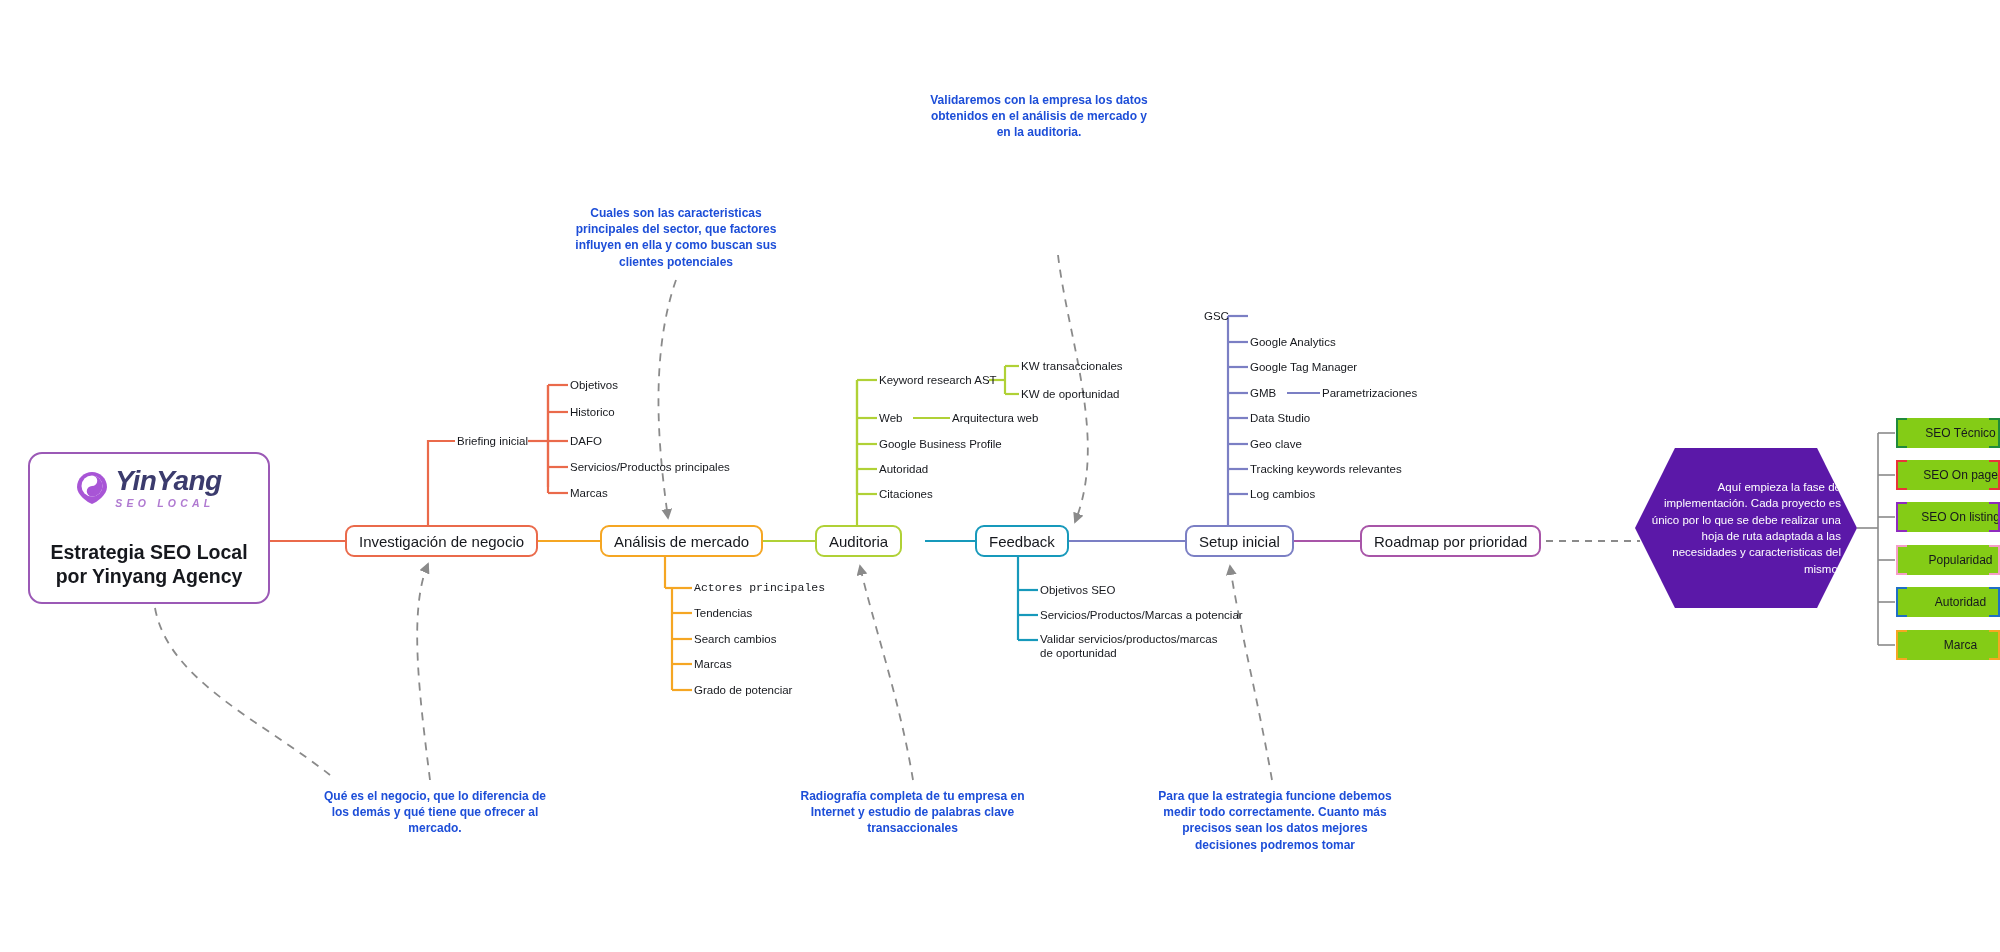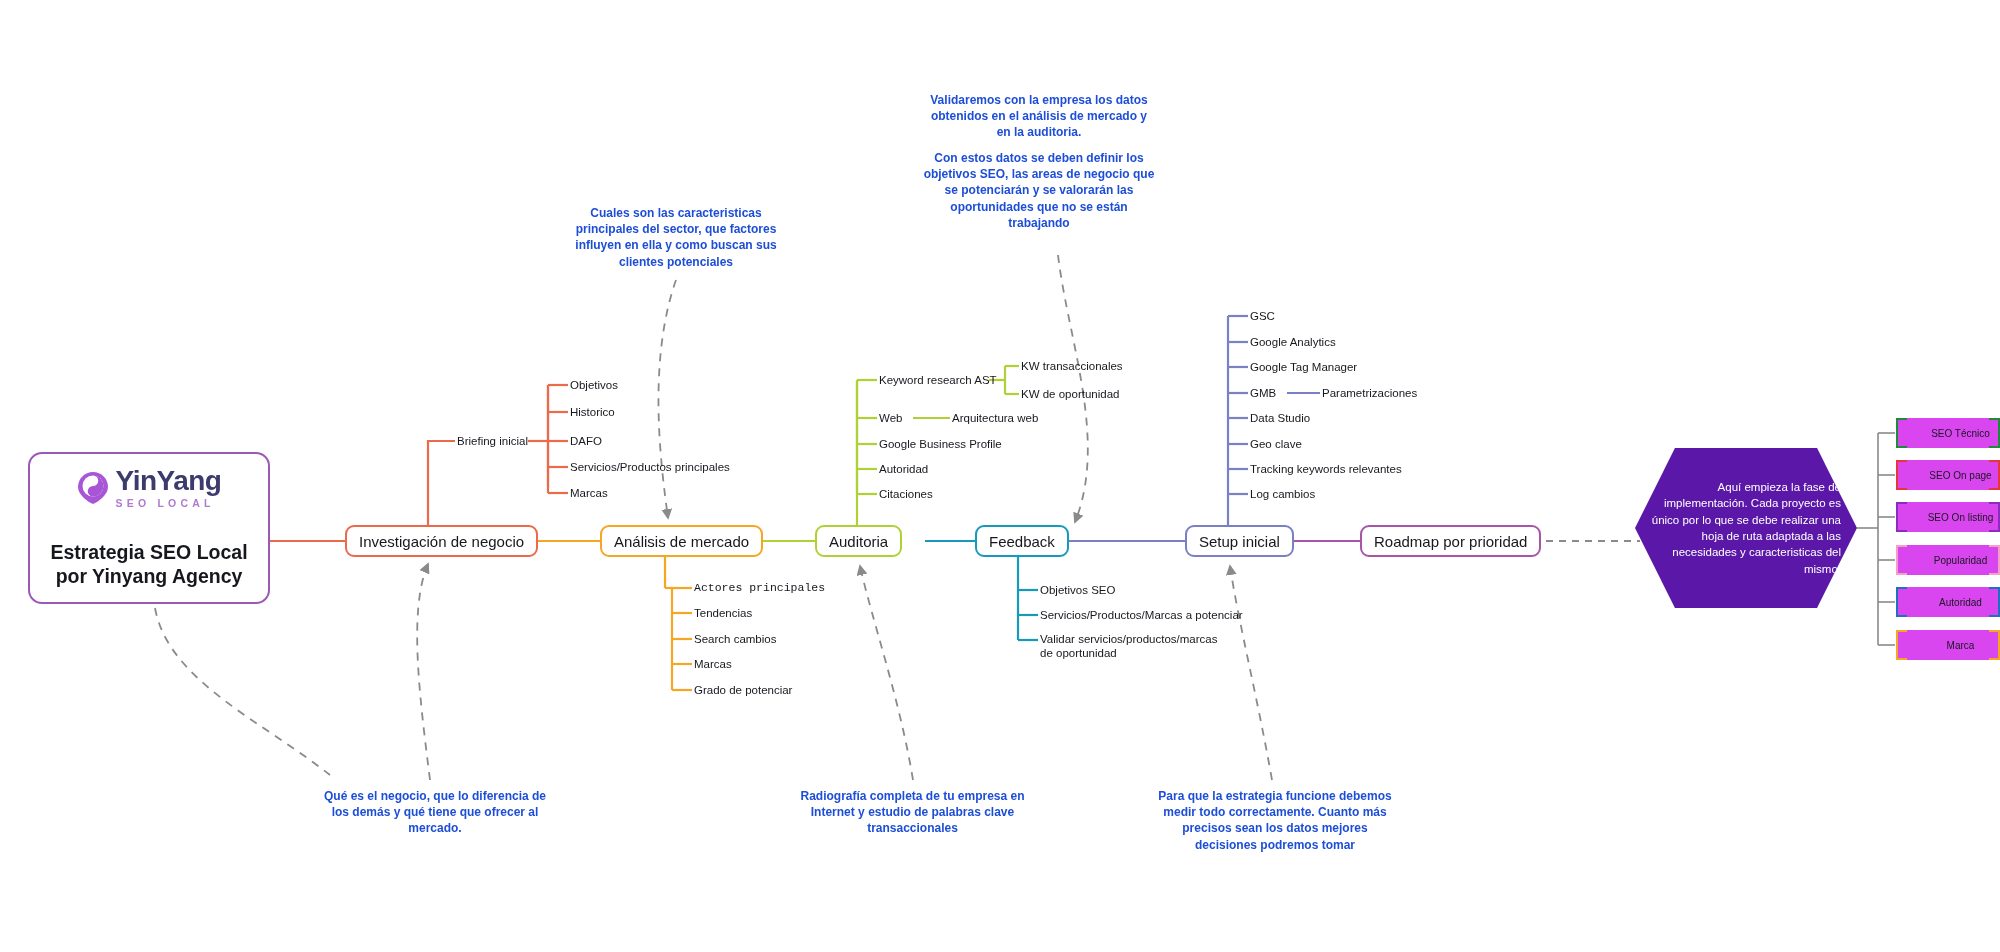--- a/index.html
+++ b/index.html
@@ -34,20 +34,21 @@
     flex-direction: column;
     align-items: center;
     justify-content: center;
     z-index: 5;
   }
   .logo-row {
     display: flex;
     align-items: center;
     gap: 7px;
     margin-bottom: 19px;
+    font-style: italic;
   }
   .logo-mark { width: 32px; height: 34px; }
   .logo-text { display: flex; flex-direction: column; line-height: 1; }
   .logo-word {
     font-size: 28px;
     font-weight: bold;
     color: #3b3b6d;
     letter-spacing: -0.5px;
   }
   .logo-word .yang { color: #3b3b6d; }
@@ -129,23 +130,23 @@
   }
 
   
   .chip {
     position: absolute;
     height: 30px;
     width: 104px;
     display: flex;
     align-items: center;
     justify-content: center;
-    font-size: 10px;
+    font-size: 12px;
     color: #16181d;
-    background: #d946ef;
+    background: #84cc16;
     z-index: 5;
     padding-left: 25px;
   }
   .chip::before, .chip::after {
     content: "";
     position: absolute;
     top: 0; bottom: 0;
     width: 9px;
     border-style: solid;
     border-width: 2px;
@@ -320,21 +321,21 @@
   <div class="leaf" data-name="leaf-citaciones" style="left:879px; top:487px;"><span>Citaciones</span></div>
 
   <div class="leaf" data-name="leaf-kw-transaccionales" style="left:1021px; top:359px;"><span>KW transaccionales</span></div>
   <div class="leaf" data-name="leaf-kw-de-oportunidad" style="left:1021px; top:387px;"><span>KW de oportunidad</span></div>
   <div class="leaf" data-name="leaf-arquitectura-web" style="left:952px; top:411px;"><span>Arquitectura web</span></div>
 
   <div class="leaf" data-name="leaf-objetivos-seo" style="left:1040px; top:583px;"><span>Objetivos SEO</span></div>
   <div class="leaf" data-name="leaf-servicios-productos-marcas-a-potenciar" style="left:1040px; top:608px;"><span>Servicios/Productos/Marcas a potenciar</span></div>
   <div class="leaf wrap" data-name="leaf-validar-servicios-productos-marcas-de-oportunidad" style="left:1040px; top:632px; width:185px;"><span>Validar servicios/productos/marcas de oportunidad</span></div>
 
-  <div class="leaf" data-name="leaf-gsc" style="left:1250px; top:309px;"><span>GSC</span></div>
+  <div class="leaf" data-name="leaf-gsc" style="left:1204px; top:309px;"><span>GSC</span></div>
   <div class="leaf" data-name="leaf-google-analytics" style="left:1250px; top:335px;"><span>Google Analytics</span></div>
   <div class="leaf" data-name="leaf-google-tag-manager" style="left:1250px; top:360px;"><span>Google Tag Manager</span></div>
   <div class="leaf" data-name="leaf-gmb" style="left:1250px; top:386px;"><span>GMB</span></div>
   <div class="leaf" data-name="leaf-data-studio" style="left:1250px; top:411px;"><span>Data Studio</span></div>
   <div class="leaf" data-name="leaf-geo-grid" style="left:1250px; top:437px;"><span>Geo clave</span></div>
   <div class="leaf" data-name="leaf-tracking-keywords-relevantes" style="left:1250px; top:462px;"><span>Tracking keywords relevantes</span></div>
   <div class="leaf" data-name="leaf-log-cambios" style="left:1250px; top:487px;"><span>Log cambios</span></div>
   <div class="leaf" data-name="leaf-parametrizaciones" style="left:1322px; top:386px;"><span>Parametrizaciones</span></div>
 
   <div class="hexagon" data-name="implementation-phase-callout">
@@ -357,21 +358,20 @@
     <span data-name="chip-label">Autoridad</span>
   </div>
   <div class="chip" data-name="chip-marca" style="left: 1896px; top: 630px; --bc: #f5a623;">
     <span data-name="chip-label">Marca</span>
   </div>
 
   <div class="note" data-name="note-analisis-de-mercado" style="left:570px; top:205px; width:212px;">Cuales son las caracteristicas principales del sector, que factores influyen en ella y como buscan sus clientes potenciales</div>
 
   <div class="note" data-name="note-feedback-validacion" style="left:930px; top:92px; width:218px;">Validaremos con la empresa los datos obtenidos en el análisis de mercado y en la auditoria.</div>
 
-  <div class="note" data-name="note-feedback-objetivos" style="left:920px; top:150px; width:238px;">Con estos datos se deben definir los objetivos SEO, las areas de negocio que se potenciarán y se valorarán las oportunidades que no se están trabajando</div>
 
   <div class="note" data-name="note-investigacion-de-negocio" style="left:320px; top:788px; width:230px;">Qué es el negocio, que lo diferencia de los demás y qué tiene que ofrecer al mercado.</div>
 
   <div class="note" data-name="note-auditoria" style="left:800px; top:788px; width:225px;">Radiografía completa de tu empresa en Internet y estudio de palabras clave transaccionales</div>
 
   <div class="note" data-name="note-setup-inicial" style="left:1155px; top:788px; width:240px;">Para que la estrategia funcione debemos medir todo correctamente. Cuanto más precisos sean los datos mejores decisiones podremos tomar</div>
 
 </div>
 
 </body></html>

